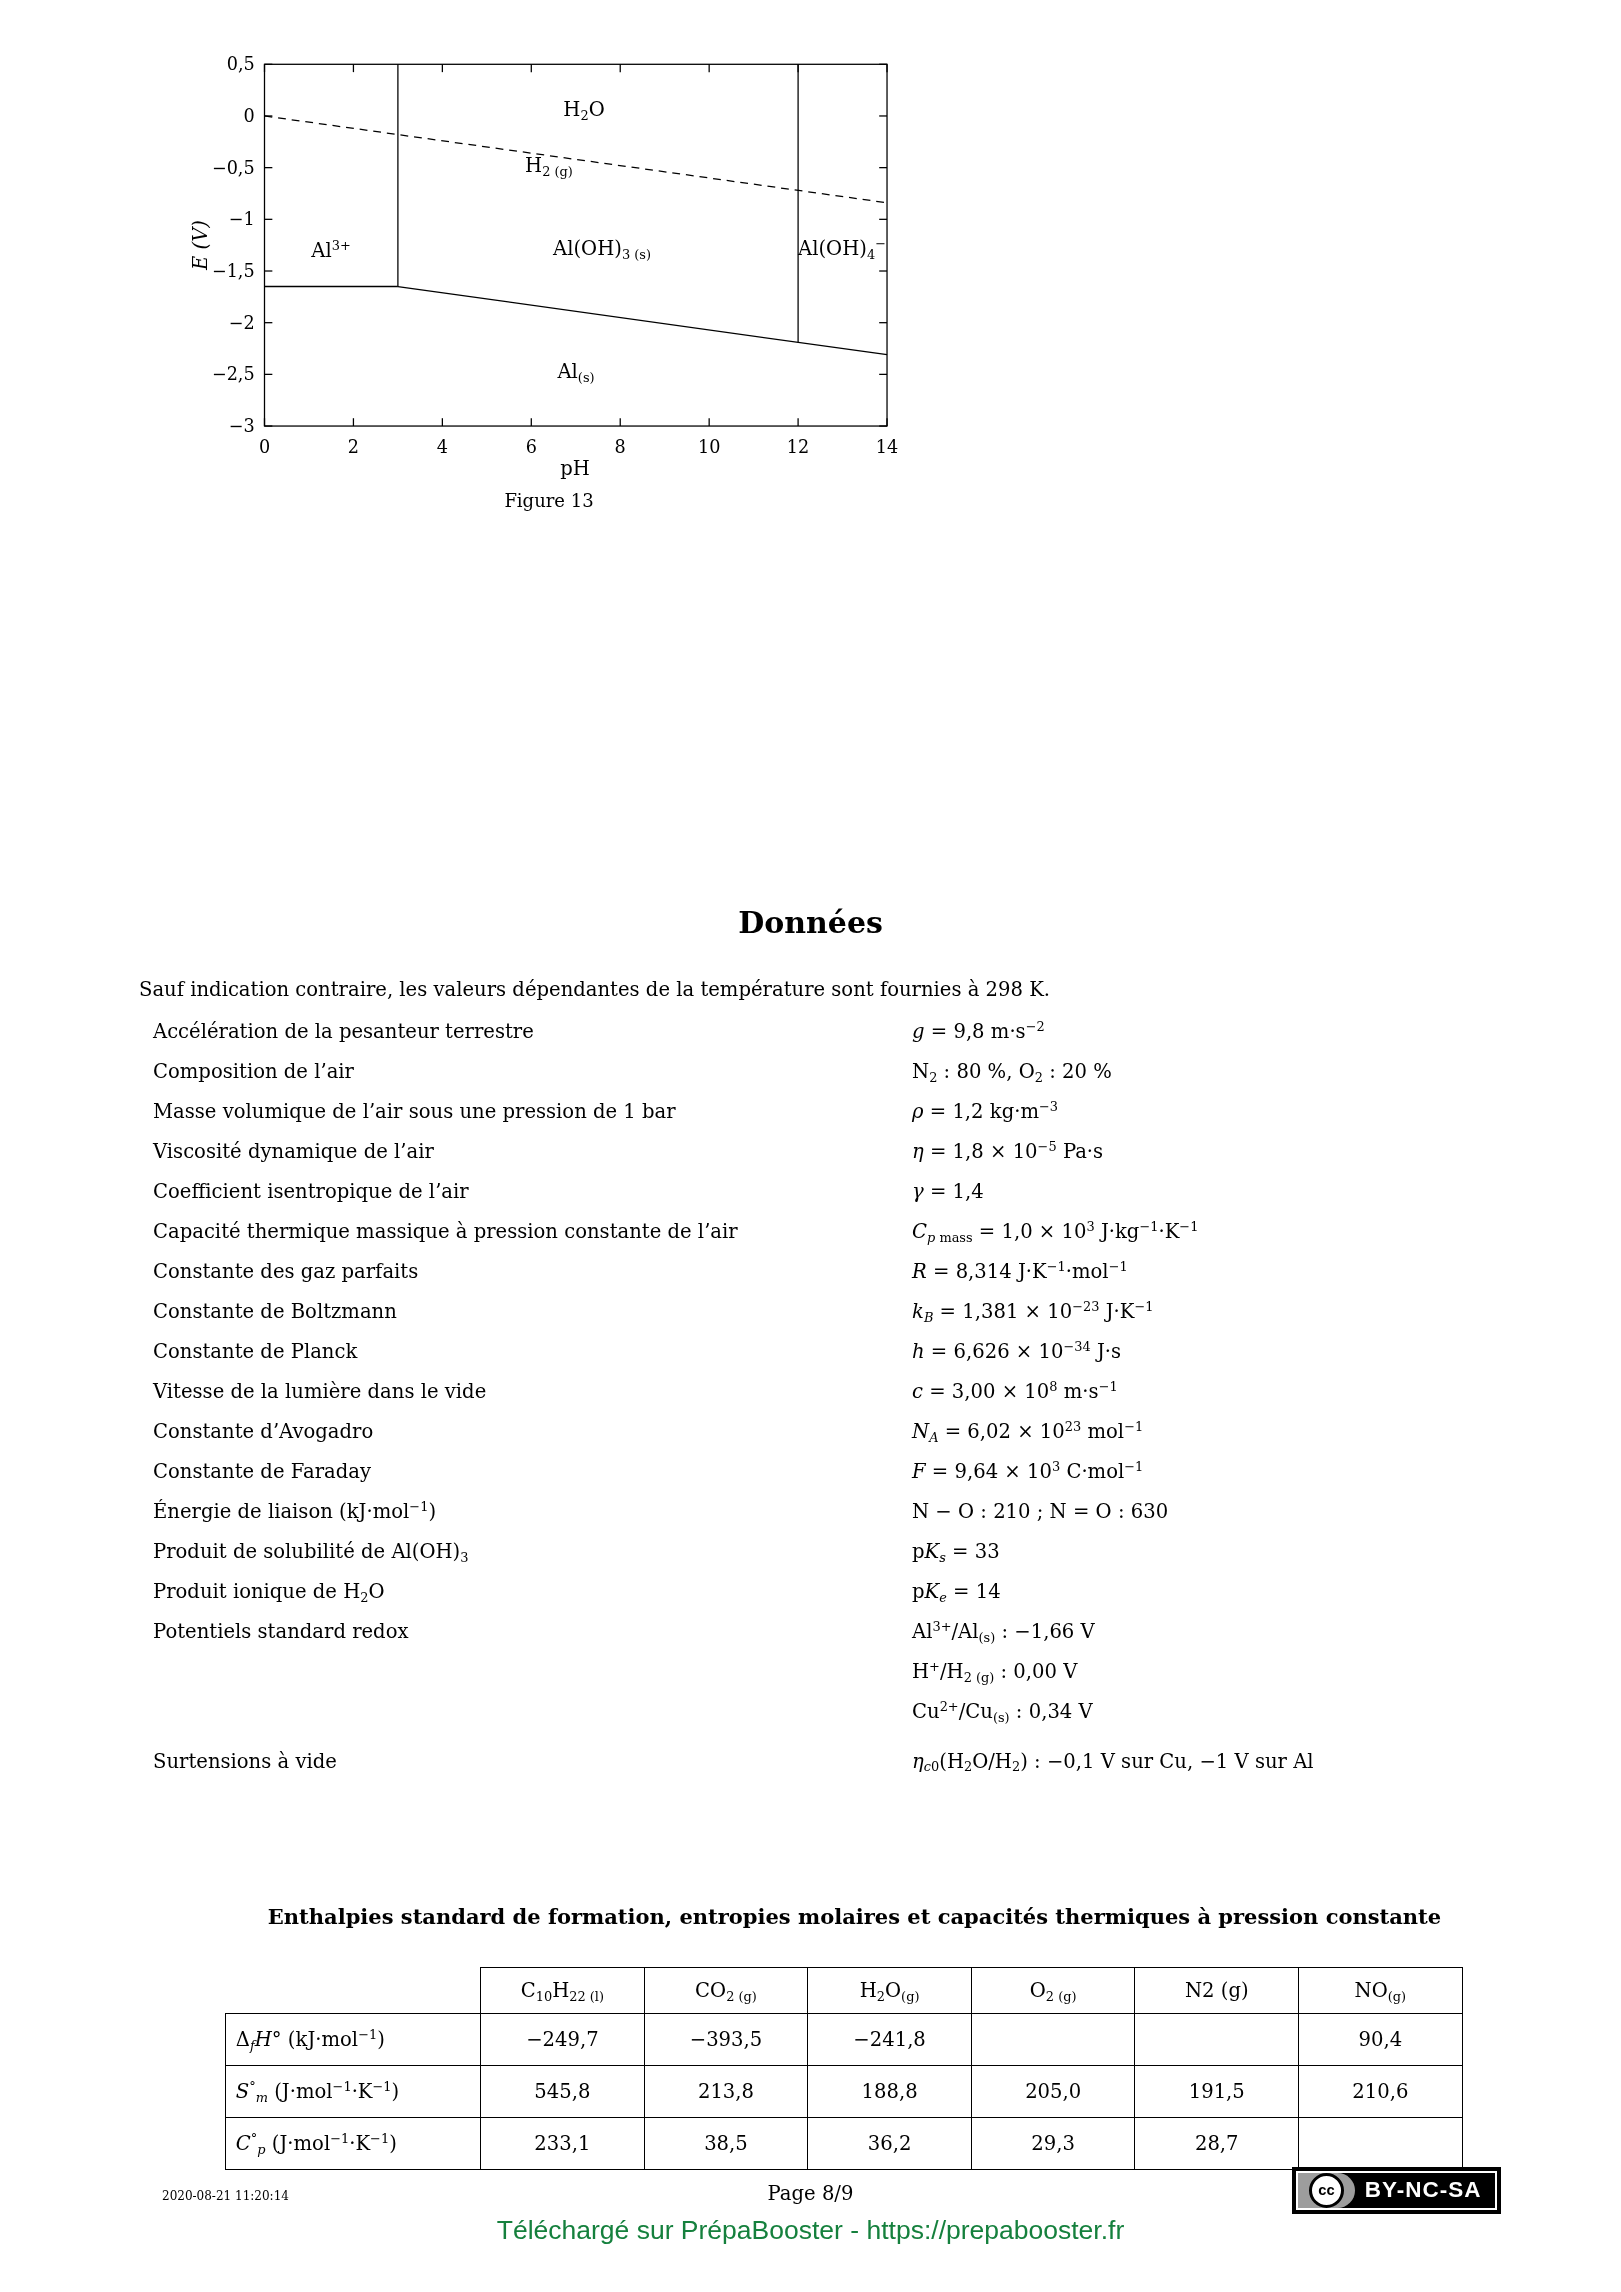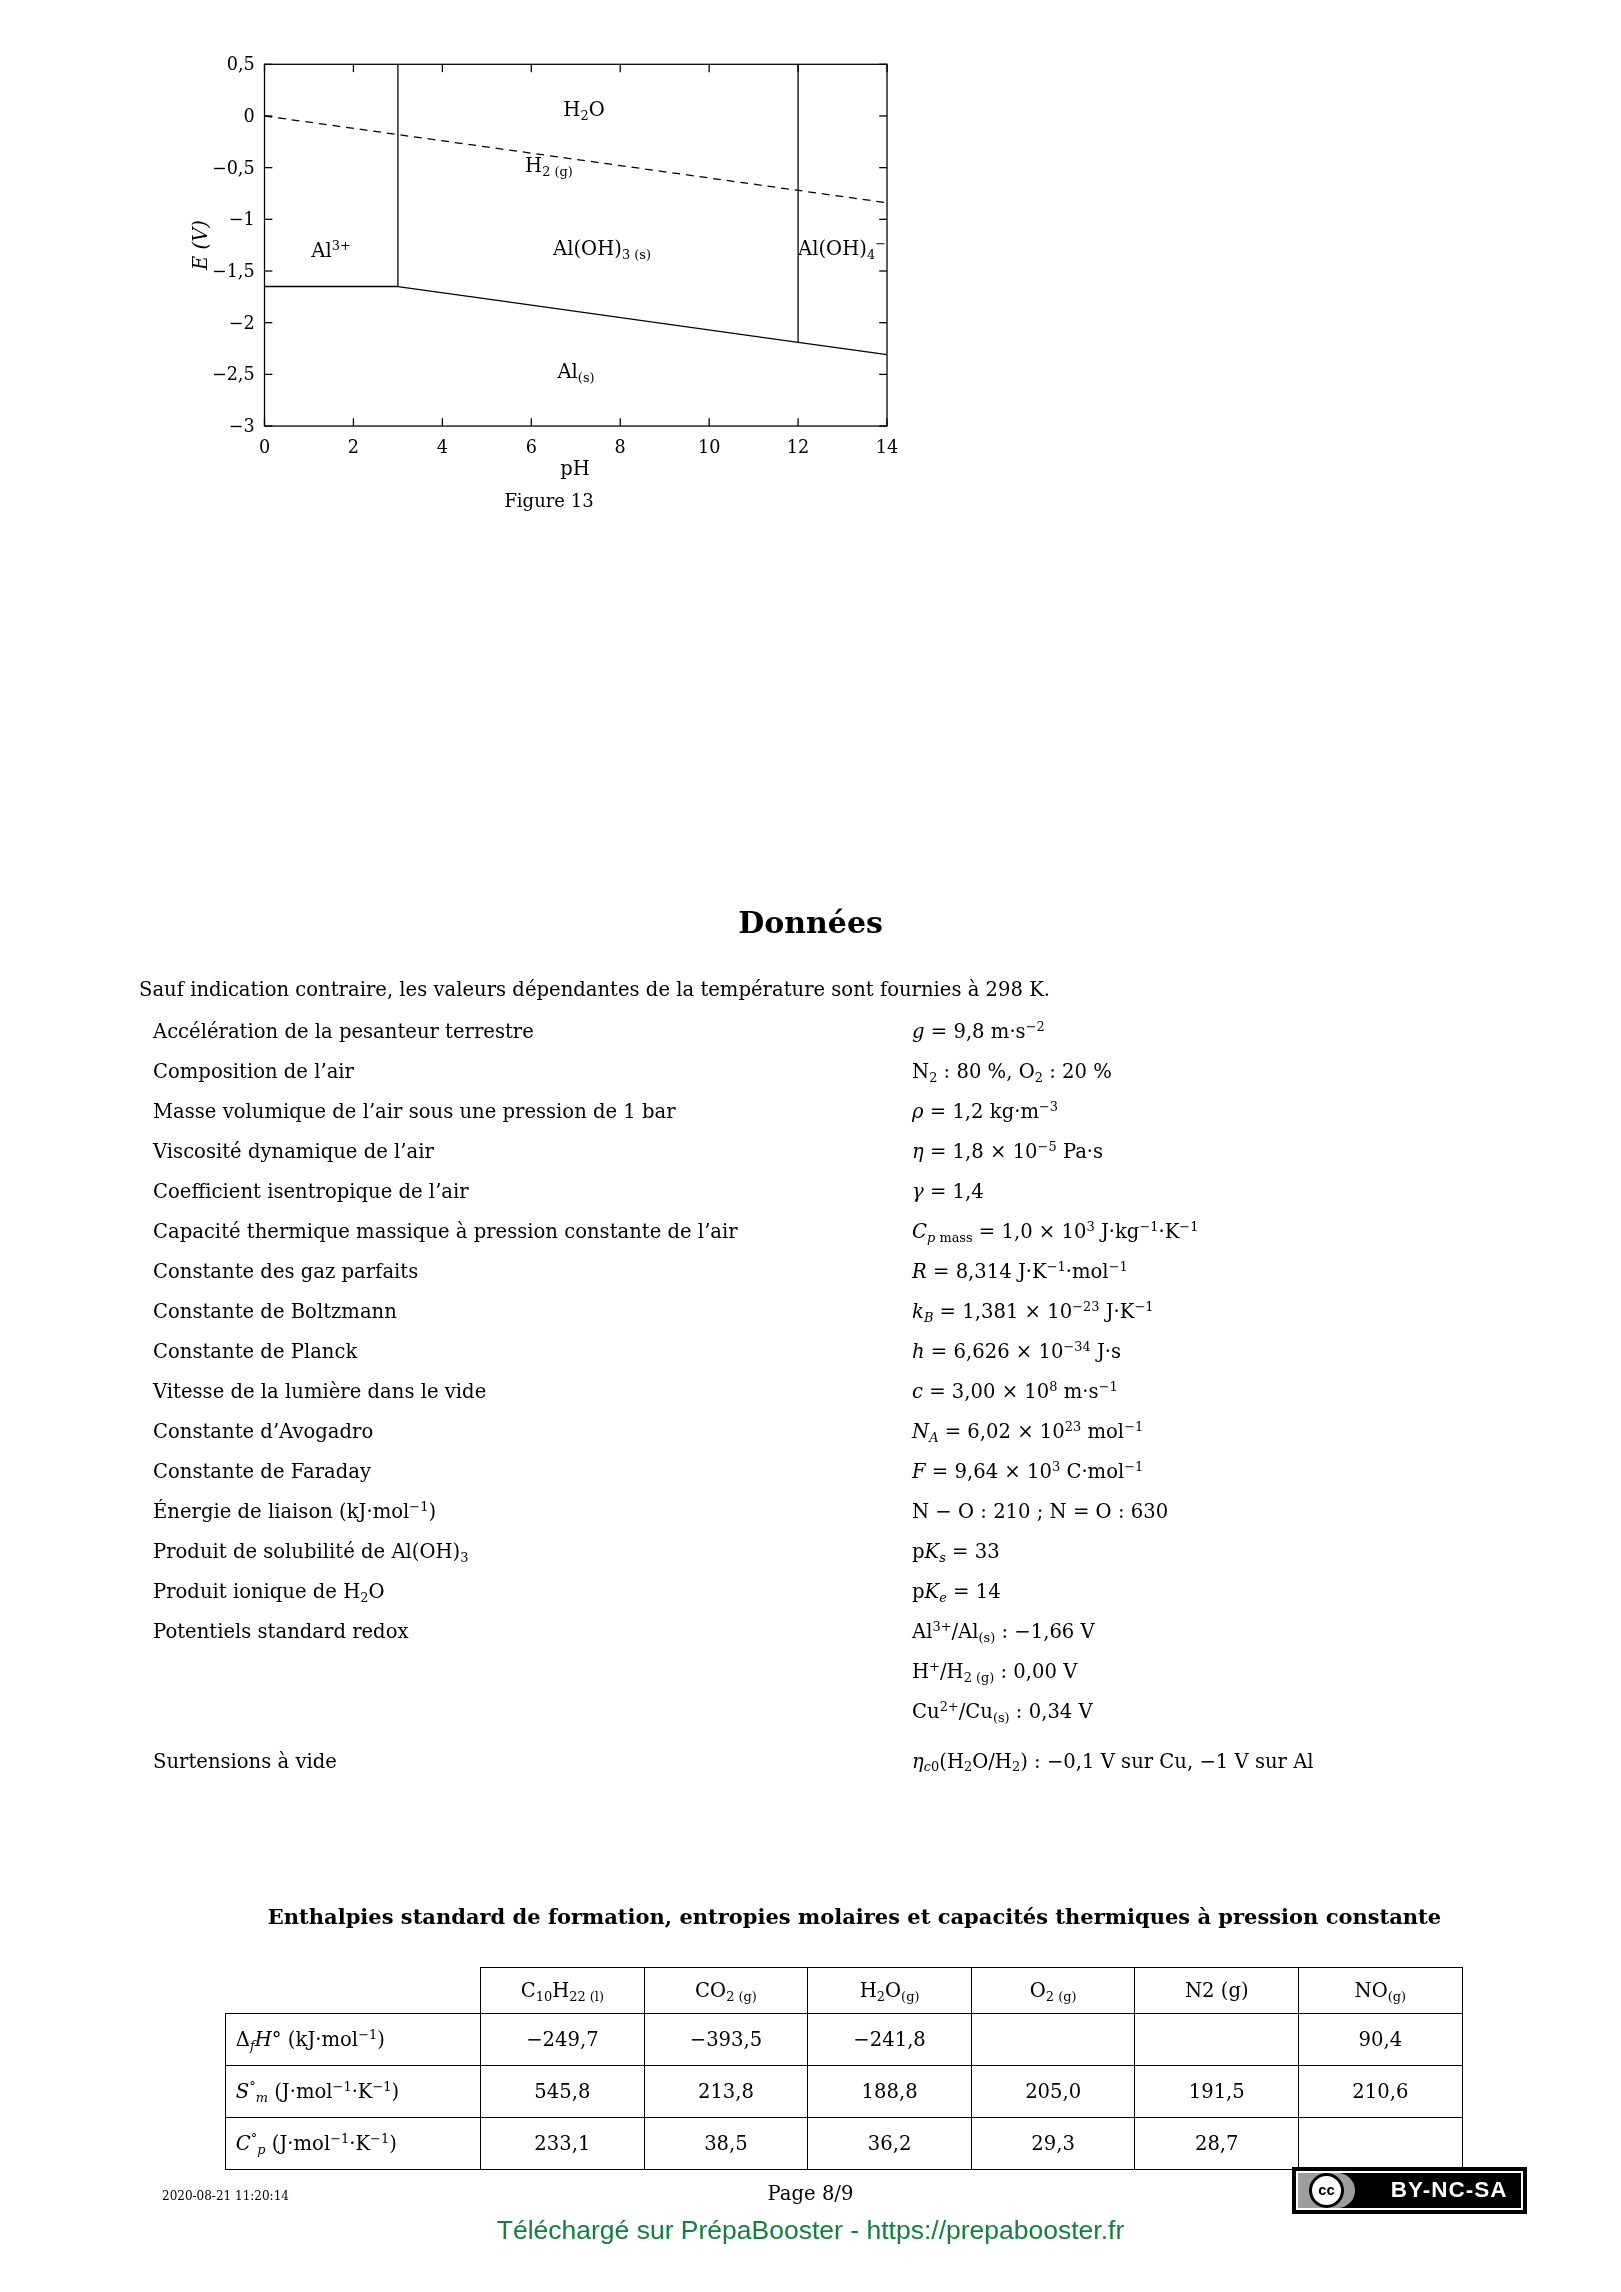--- a/index.html
+++ b/index.html
@@ -37,21 +37,21 @@
   .thermo td{height:51px;}
   .thermo .corner{border-top:none;border-left:none;width:235px;}
   .thermo .rowlab{text-align:left;white-space:nowrap;}
 
   
   .footer-ts{position:absolute;left:118px;top:2189px;font-size:12px;margin-left:44px;}
   .footer-page{position:absolute;left:0;top:2182px;width:100%;text-align:center;font-size:19.6px;}
   .dl-line{position:absolute;left:0;top:2215px;width:100%;text-align:center;
            font-family:"Liberation Sans","DejaVu Sans",sans-serif;font-size:26.5px;}
   .cc-badge{position:absolute;left:1292px;top:2167px;background:#000;padding:3.9px;cursor:pointer;}
-  .cc-inner{border:2px solid #fff;background:#000;display:flex;align-items:center;height:35px;gap:26px;}
+  .cc-inner{border:2px solid #fff;background:#000;display:flex;align-items:center;height:35px;}
   .cc-left{background:#9d9d9d;width:57px;height:35px;border-radius:0 18.6px 18.6px 0;
            display:flex;align-items:center;justify-content:center;}
   .cc-circle{width:29px;height:29px;background:#fff;border:3.9px solid #000;border-radius:50%;
              display:flex;align-items:center;justify-content:center;
              font-family:"Liberation Sans","DejaVu Sans",sans-serif;font-weight:bold;font-size:14.7px;color:#000;}
   .cc-text{color:#fff;font-family:"Liberation Sans","DejaVu Sans",sans-serif;font-weight:bold;
            font-size:22.5px;padding:0 13.7px 0 9.8px;letter-spacing:1px;}
 </style>
 </head>
 <body>

